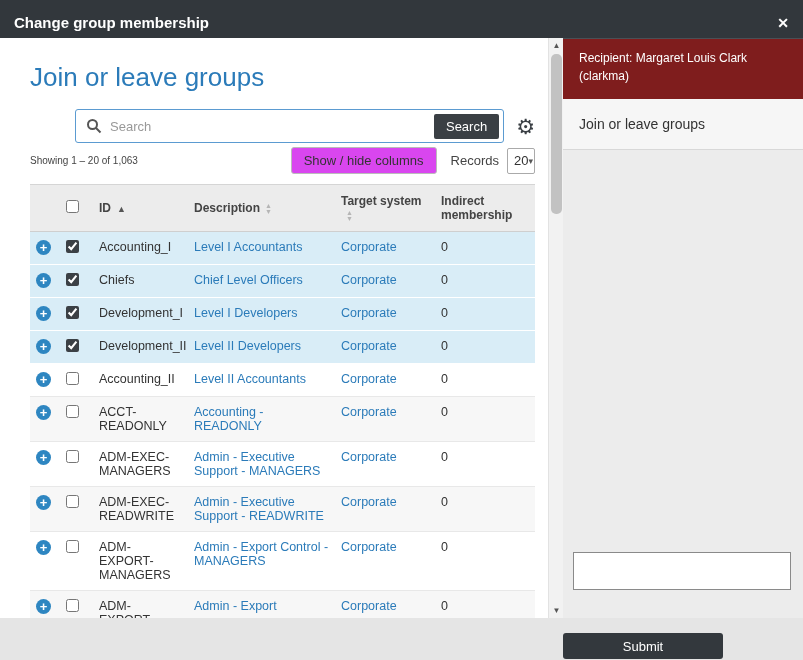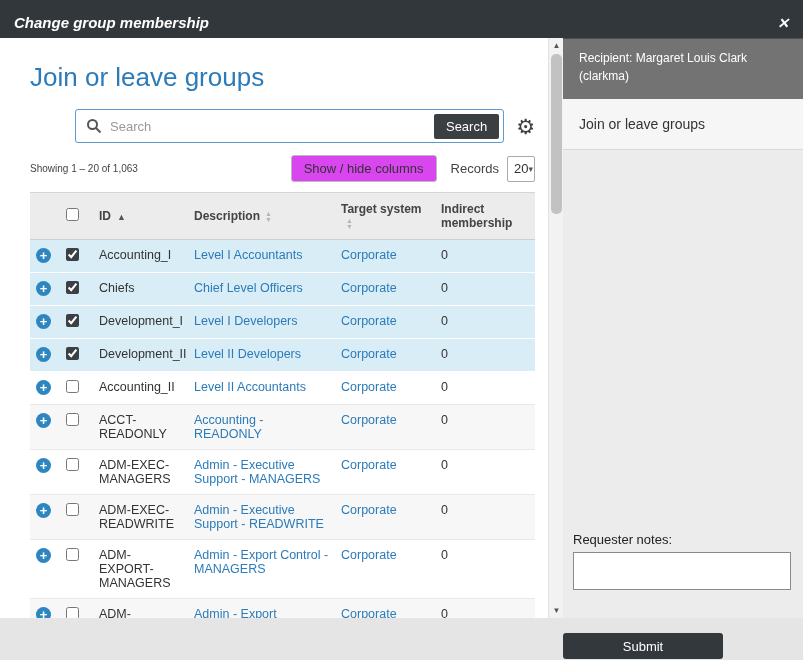--- a/index.html
+++ b/index.html
@@ -1,29 +1,29 @@
 <!DOCTYPE html>
 <html><head>
 <meta charset="utf-8">
 <style>
   * { margin:0; padding:0; box-sizing:border-box; }
   html,body { width:803px; height:660px; }
   body { font-family:"Liberation Sans", sans-serif; background:#e5e5e5; position:relative; overflow:hidden; color:#333; }
 
   
-  .titlebar { position:absolute; top:0; left:0; right:0; height:45px; background:#32373c; display:flex; align-items:center; padding:0 14px;font-style:italic; }
+  .titlebar { position:absolute; top:0; left:0; right:0; height:45px; background:#32373c; display:flex; align-items:center; padding:0 14px; }
   .titlebar .title { color:#fff; font-size:15px; font-weight:bold; }
   .titlebar .close-btn { margin-left:auto; color:#fff; font-size:14px; font-weight:bold; cursor:pointer; }
 
   
   .main { position:absolute; top:38px; left:0; width:548px; bottom:42px; background:#fff; overflow:hidden; }
   .main-inner { padding:24px 13px 0 30px; }
   h1.page-heading { color:#2b7bb9; font-size:26px; font-weight:400; margin-bottom:16px; }
 
-  .search-row { display:flex; align-items:center; margin-bottom:12px;padding-left:45px; }
+  .search-row { display:flex; align-items:center; margin-bottom:4px;padding-left:45px; }
   .search-box { flex:1; display:flex; align-items:center; height:34px; border:1px solid #5b9bd1; border-radius:3px; padding:0 4px 0 10px; background:#fff; }
   .search-box svg { flex:0 0 auto; margin-right:8px; }
   .search-box input { flex:1; min-width:0; border:none; outline:none; font-size:13px; color:#333; background:transparent; }
   .search-box input::placeholder { color:#999; }
   .search-btn { flex:0 0 auto; background:#3a3f44; color:#fff; border:none; font-size:13px; padding:5px 12px; border-radius:2px; cursor:pointer; font-family:inherit; }
   .gear { font-size:21px; color:#3a3f44; margin-left:12px; cursor:pointer; line-height:1; }
 
   .toolbar { display:flex; align-items:center; margin-bottom:10px; }
   .showing { font-size:10px; color:#444; }
   .toolbar-right { margin-left:auto; display:flex; align-items:center; }
@@ -51,21 +51,21 @@
   .vscroll .arrow { position:absolute; left:0; width:15px; text-align:center; font-size:8px; color:#555; cursor:pointer; }
   .vscroll .arrow.up { top:3px; }
   .vscroll .arrow.down { bottom:3px; }
   .vscroll .thumb { position:absolute; left:2px; width:11px; top:16px; height:160px; background:#c2c2c2; border-radius:5px; cursor:pointer; }
 
   
   .sidebar { position:absolute; top:38px; left:563px; right:0; bottom:42px; background:#ececec; }
   .details-header { height:44px; background:#33383d; color:#fff; display:flex; align-items:center; padding:0 16px; }
   .details-header .dt { font-size:16px; }
   .details-header .collapse { margin-left:auto; font-size:18px; cursor:pointer; }
-  .recipient { background:#737373; border-top:1px solid #4a5056; color:#fff; font-size:12px; line-height:1.5; padding:10px 16px 14px; }
+  .recipient { background:#7f1d1d; border-top:1px solid #4a5056; color:#fff; font-size:12px; line-height:1.5; padding:10px 16px 14px; }
   .active-item { background:#f6f6f6; color:#333; font-size:14px; padding:17px 16px; border-bottom:1px solid #d8d8d8; cursor:pointer; }
   .notes { position:absolute; bottom:24px; left:10px; right:12px; }
   .notes label { display:block; font-size:13px; color:#222; margin-bottom:5px; }
   .notes textarea { width:100%; height:38px; border:1px solid #8a8a8a; background:#fff; resize:none; font-family:inherit; font-size:13px; padding:4px 6px; outline:none; }
 
   
   .footer { position:absolute; bottom:0; left:0; right:0; height:42px; background:#e5e5e5; }
   .footer-right { position:absolute; left:563px; width:240px; top:8px; height:42px; display:flex; justify-content:flex-start; align-items:flex-start; padding-top:7px; }
   .submit-btn { width:160px; height:26px; background:#33383d; color:#fff; border:none; border-radius:3px; font-size:13px; cursor:pointer; font-family:inherit; }
 </style>
@@ -219,21 +219,20 @@
 <div class="vscroll">
   <div class="arrow up">▲</div>
   <div class="thumb"></div>
   <div class="arrow down">▼</div>
 </div>
 
 <div class="sidebar">
   <div class="recipient">Recipient: Margaret Louis Clark (clarkma)</div>
   <div class="active-item">Join or leave groups</div>
   <div class="notes">
-    <label>Requester notes:</label>
     <textarea style=""></textarea>
   </div>
 </div>
 
 <div class="footer">
   <div class="footer-right">
     <button class="submit-btn">Submit</button>
   </div>
 </div>
 

